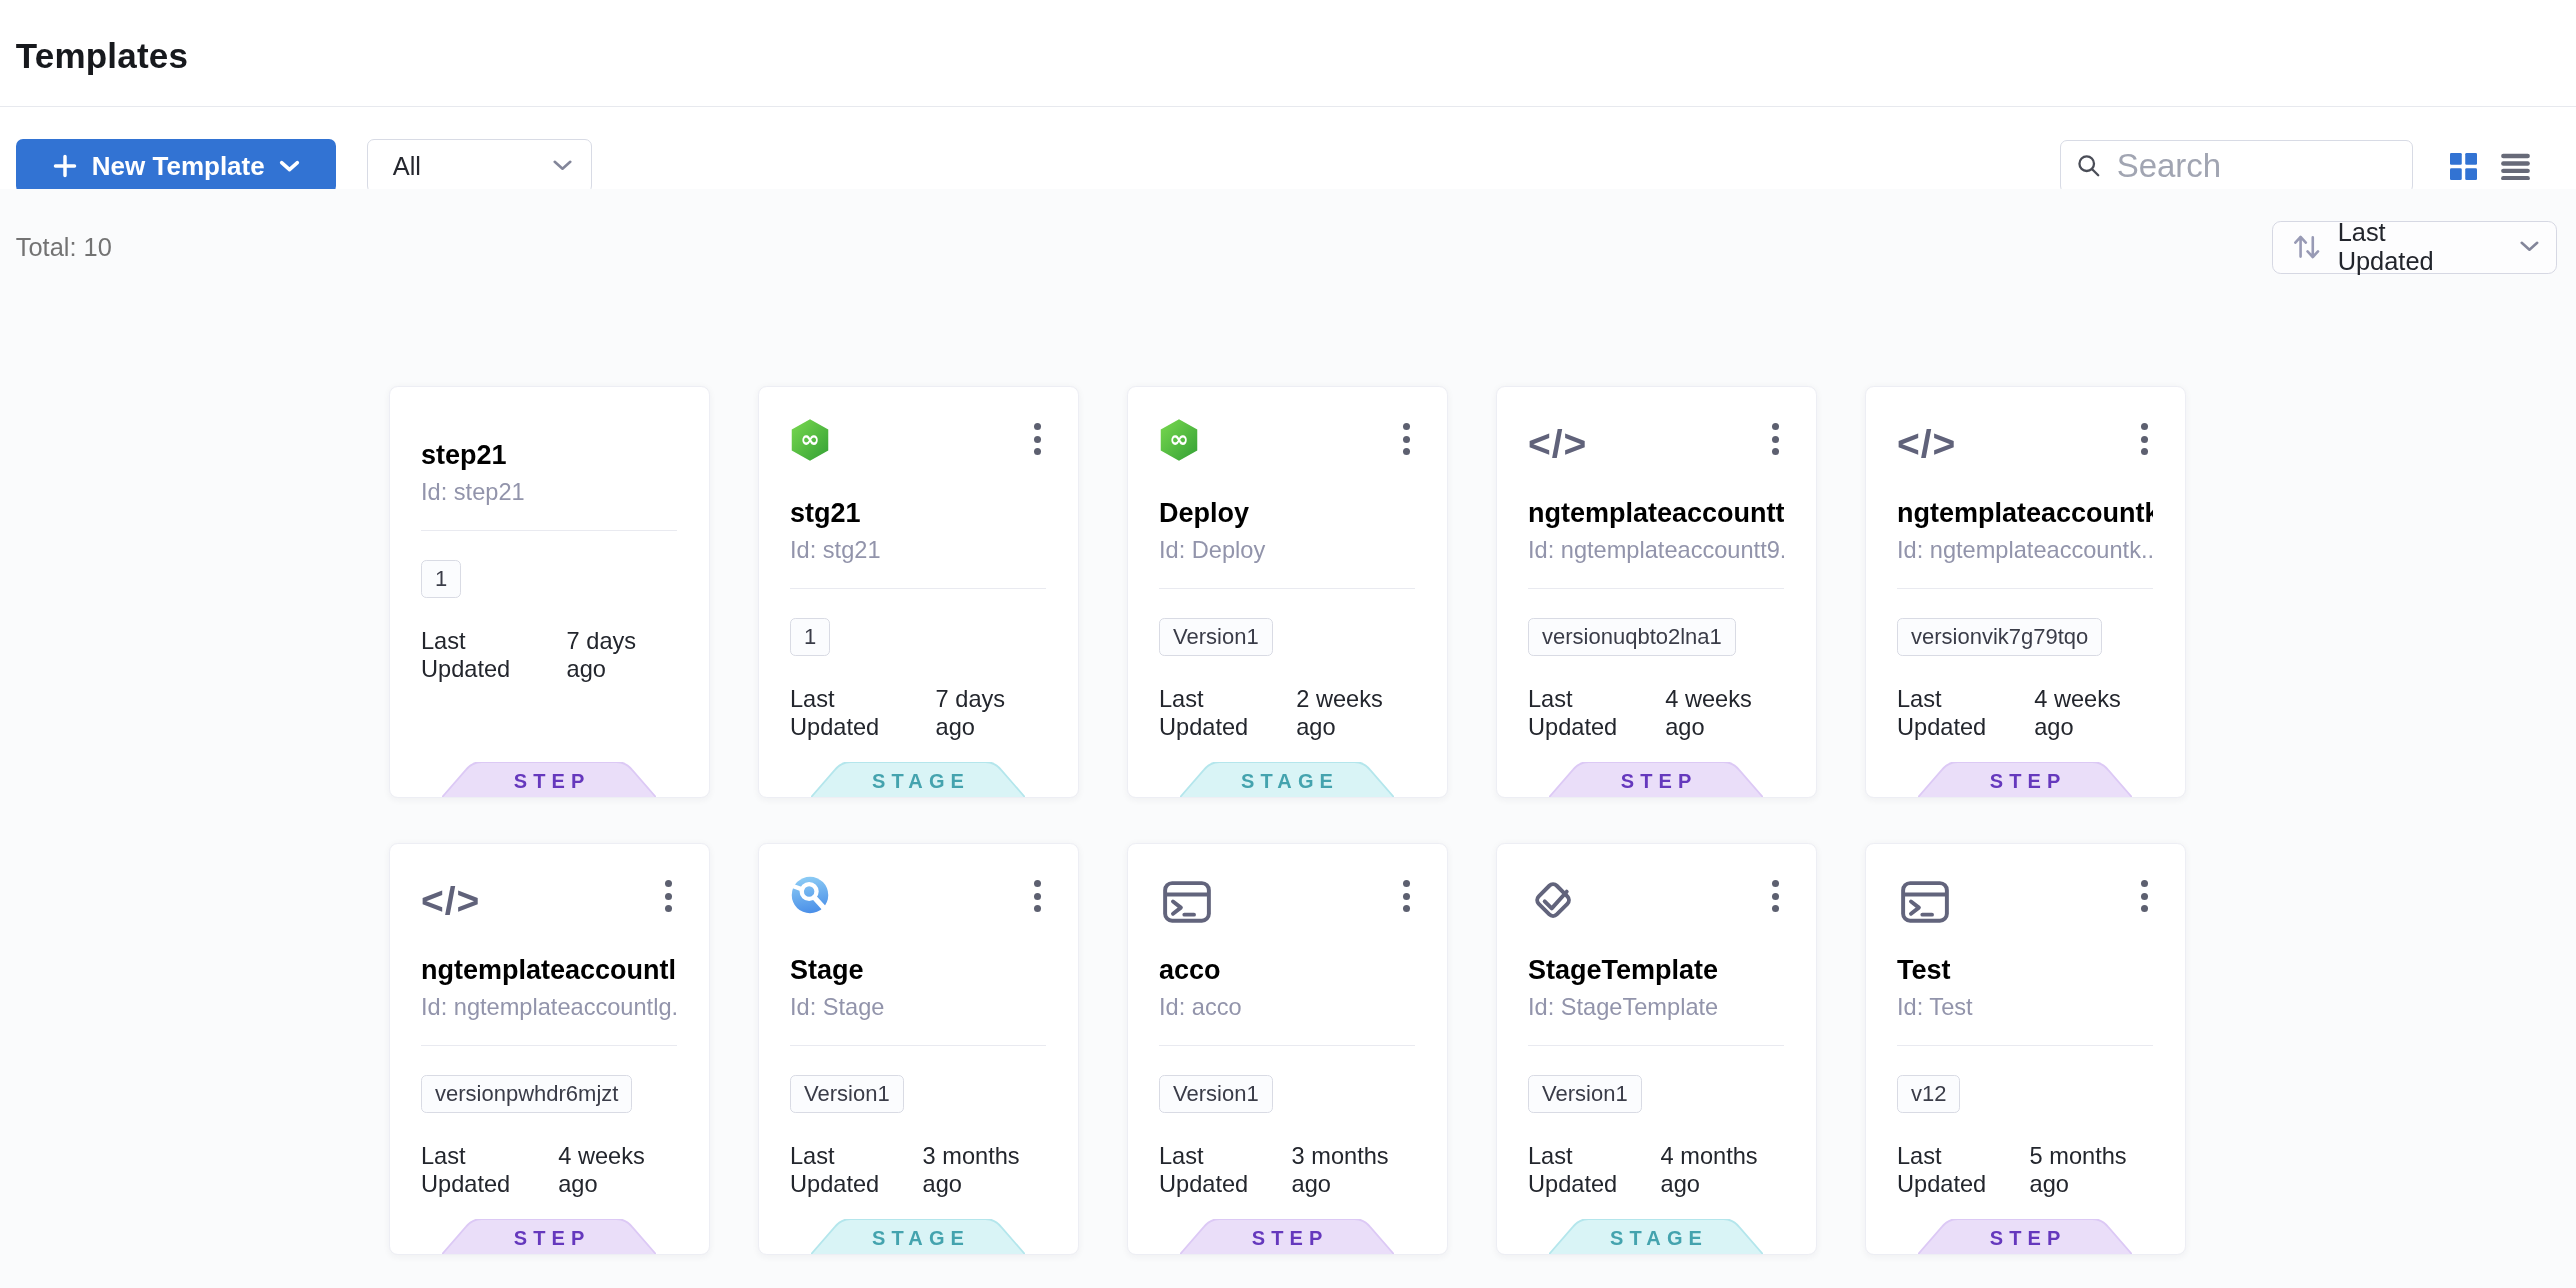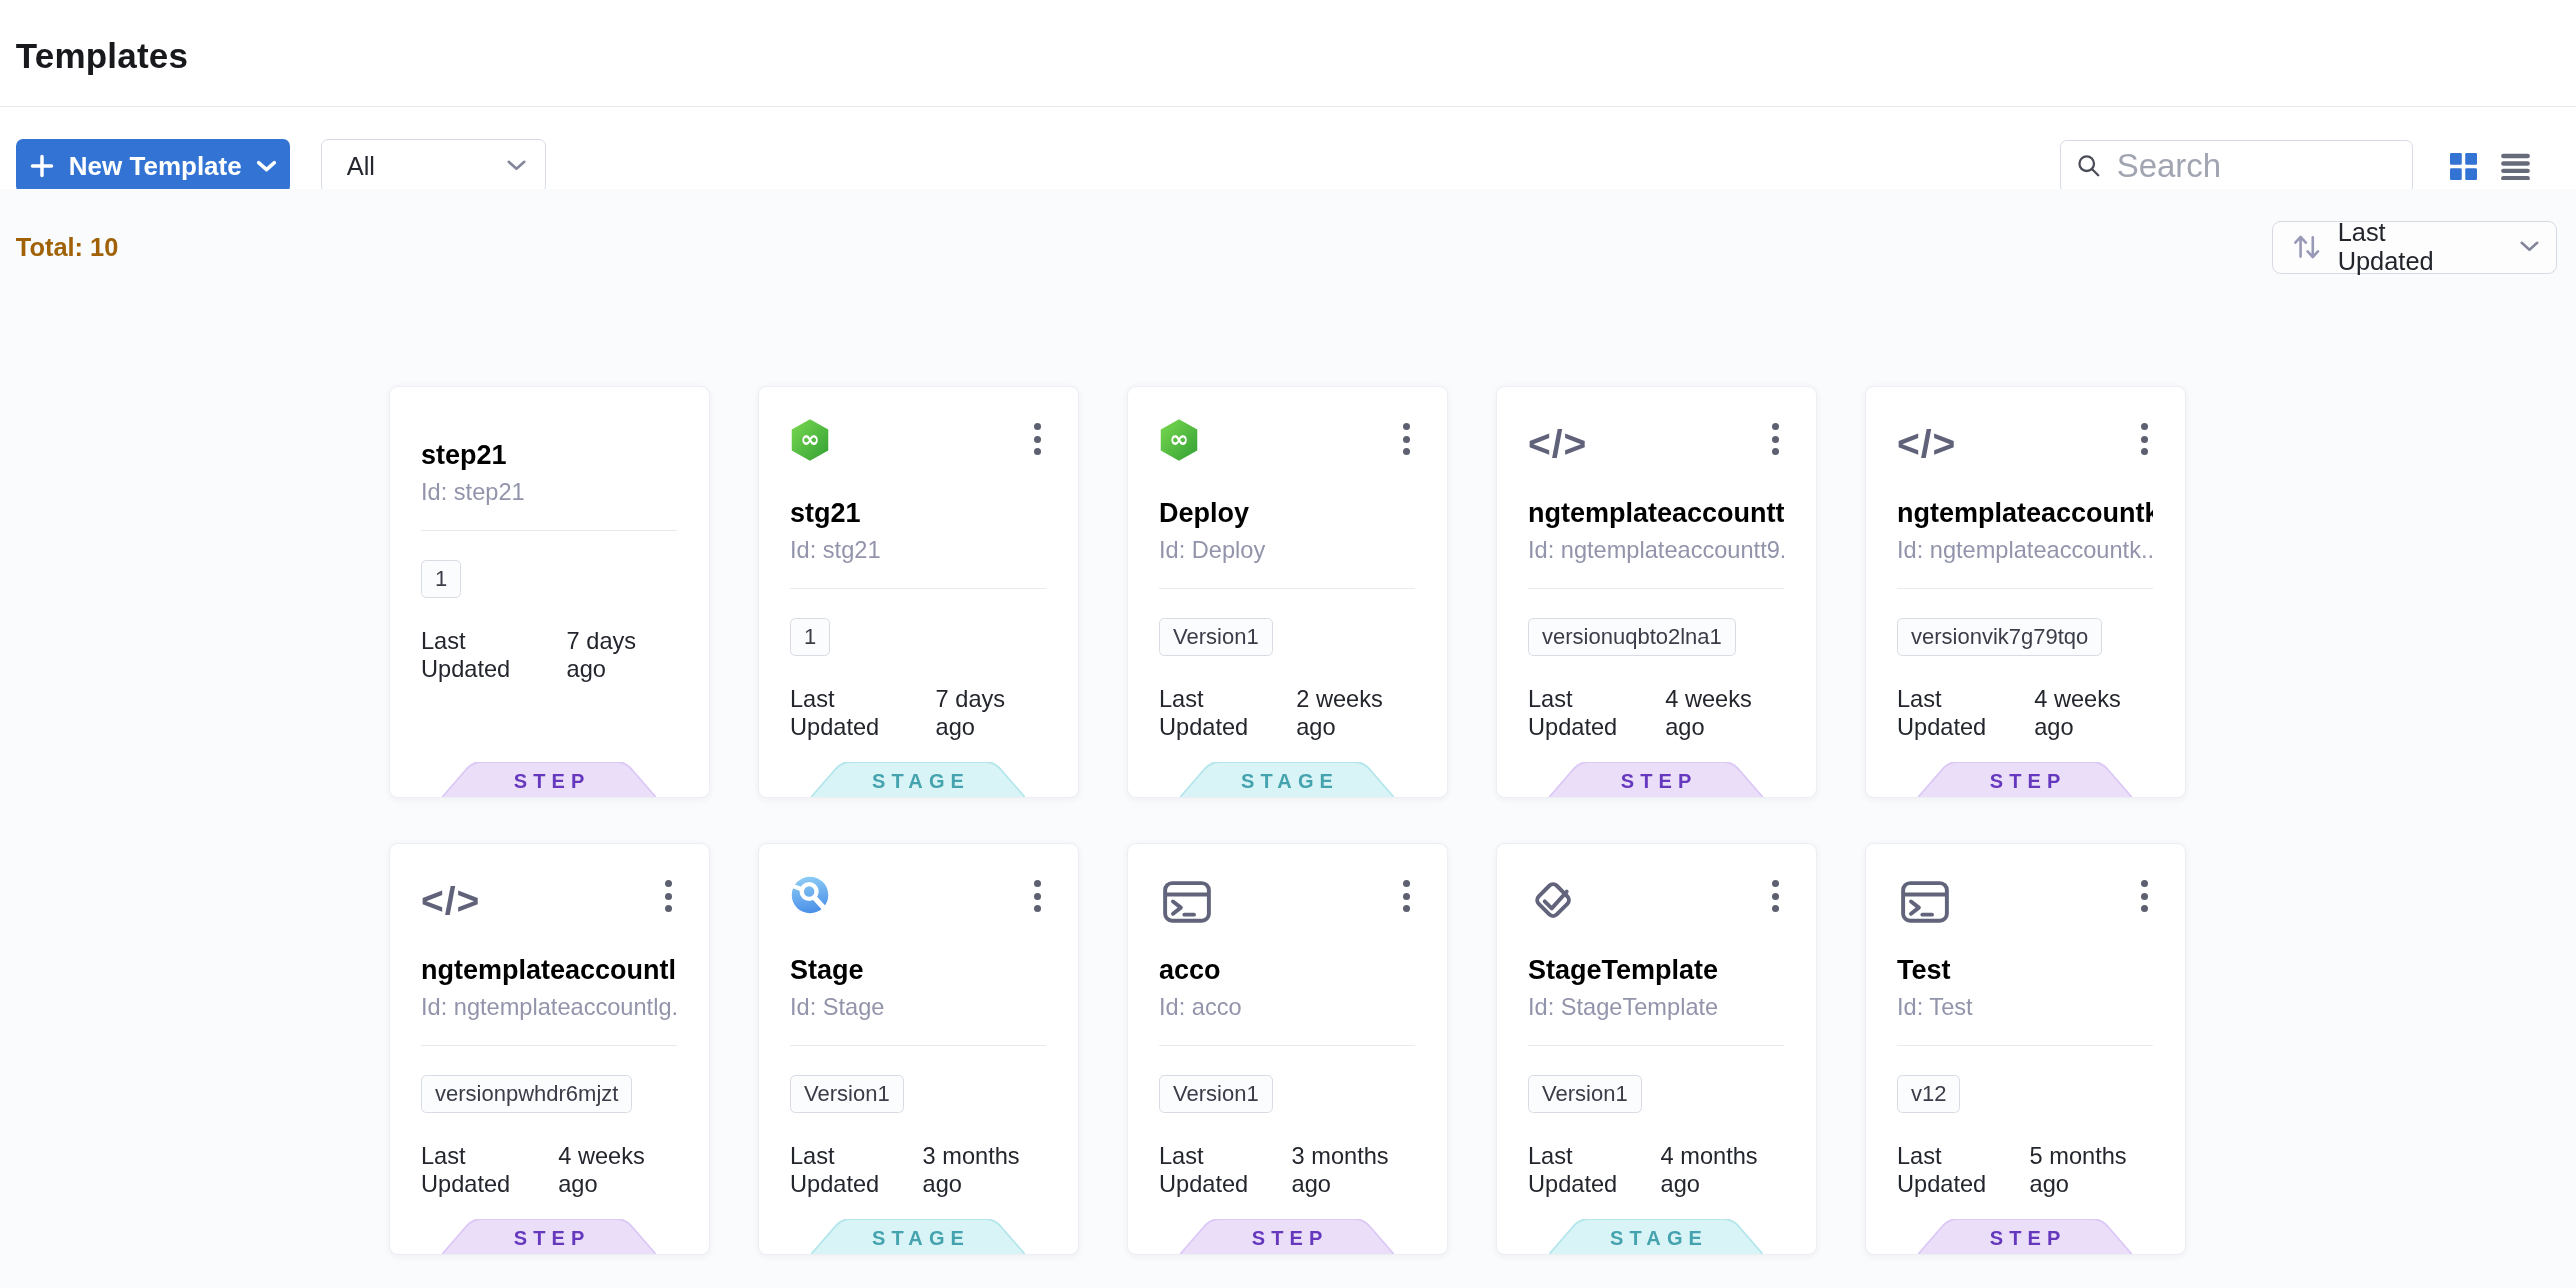--- a/index.html
+++ b/index.html
@@ -10,35 +10,35 @@
     color:#1e2026;
     position:relative;
   }
   
   .page-header{height:70px;display:flex;align-items:flex-start;padding-left:15.8px;border-bottom:0.9px solid #e7e9ee;background:#fff;margin-top:36px;}
   .page-header h1{margin:0;font-size:35px;font-weight:700;color:#17191d;letter-spacing:0.2px;}
 
   
   .toolbar{height:118px;display:flex;align-items:center;padding:0 46px 0 15.8px;border-bottom:0.9px solid #e7e9ee;background:#fff;}
   .btn-new{height:54px;border:none;border-radius:7px;background:#3273d3;color:#fff;
-    display:flex;align-items:center;gap:14px;padding:0 13px;font-size:26px;font-weight:700;cursor:pointer;}
+    display:flex;align-items:center;gap:14px;padding:0 36px;font-size:26px;font-weight:700;cursor:pointer;}
   .select-ctl{width:225px;height:54px;margin-left:31.5px;border:0.9px solid #d8dbe5;border-radius:7px;background:#fff;
     display:flex;align-items:center;justify-content:space-between;padding:0 19px 0 24.5px;font-size:25.4px;color:#25272e;cursor:pointer;box-sizing:border-box;gap:35px;}
   .toolbar-spacer{flex:1;}
   .search-box{width:353px;height:53px;border:0.9px solid #d8dbe5;border-radius:7px;background:#fff;
     display:flex;align-items:center;padding:0 15.8px;gap:12.3px;box-sizing:border-box;}
   .search-box input{border:none;outline:none;font-size:33px;color:#7f1d1d;width:100%;background:transparent;font-family:inherit;}
   .search-box input::placeholder{color:#a1a5b2;}
   .view-toggles{display:flex;align-items:center;gap:24.5px;margin-left:37px;}
   .icon-btn{background:none;border:none;padding:0;cursor:pointer;display:flex;align-items:center;}
 
   
   .content{position:absolute;top:189px;left:0;right:0;bottom:0;background:#fafbfc;}
   .meta-row{display:flex;align-items:center;justify-content:space-between;padding:31.5px 19px 0 15.8px;}
-  .total-text{font-size:25.4px;color:#a16207;font-weight:bold;}
+  .total-text{font-size:25.4px;color:#737373;}
   .sort-ctl{width:285px;height:53px;border:0.9px solid #d6d8e3;border-radius:8.8px;background:#fdfdfe;
     display:flex;align-items:center;padding:0 17.5px;gap:15.8px;font-size:25.4px;color:#22252c;cursor:pointer;box-sizing:border-box;}
   .sort-ctl .grow{flex:1;}
 
   
   .grid{width:1799px;margin:112px auto 0;display:grid;grid-template-columns:repeat(5,321px);column-gap:48px;row-gap:45px;}
   .card{position:relative;width:321px;height:412px;background:#fff;border:0.9px solid #edeef4;border-radius:8.8px;
     box-shadow:0 1.8px 7px rgba(40,41,61,.05);padding:31.5px 31.5px 0;box-sizing:border-box;overflow:hidden;cursor:pointer;}
   .card-head{display:flex;justify-content:space-between;align-items:flex-start;height:58px;}
   .icon-slot{color:#62647c;}

